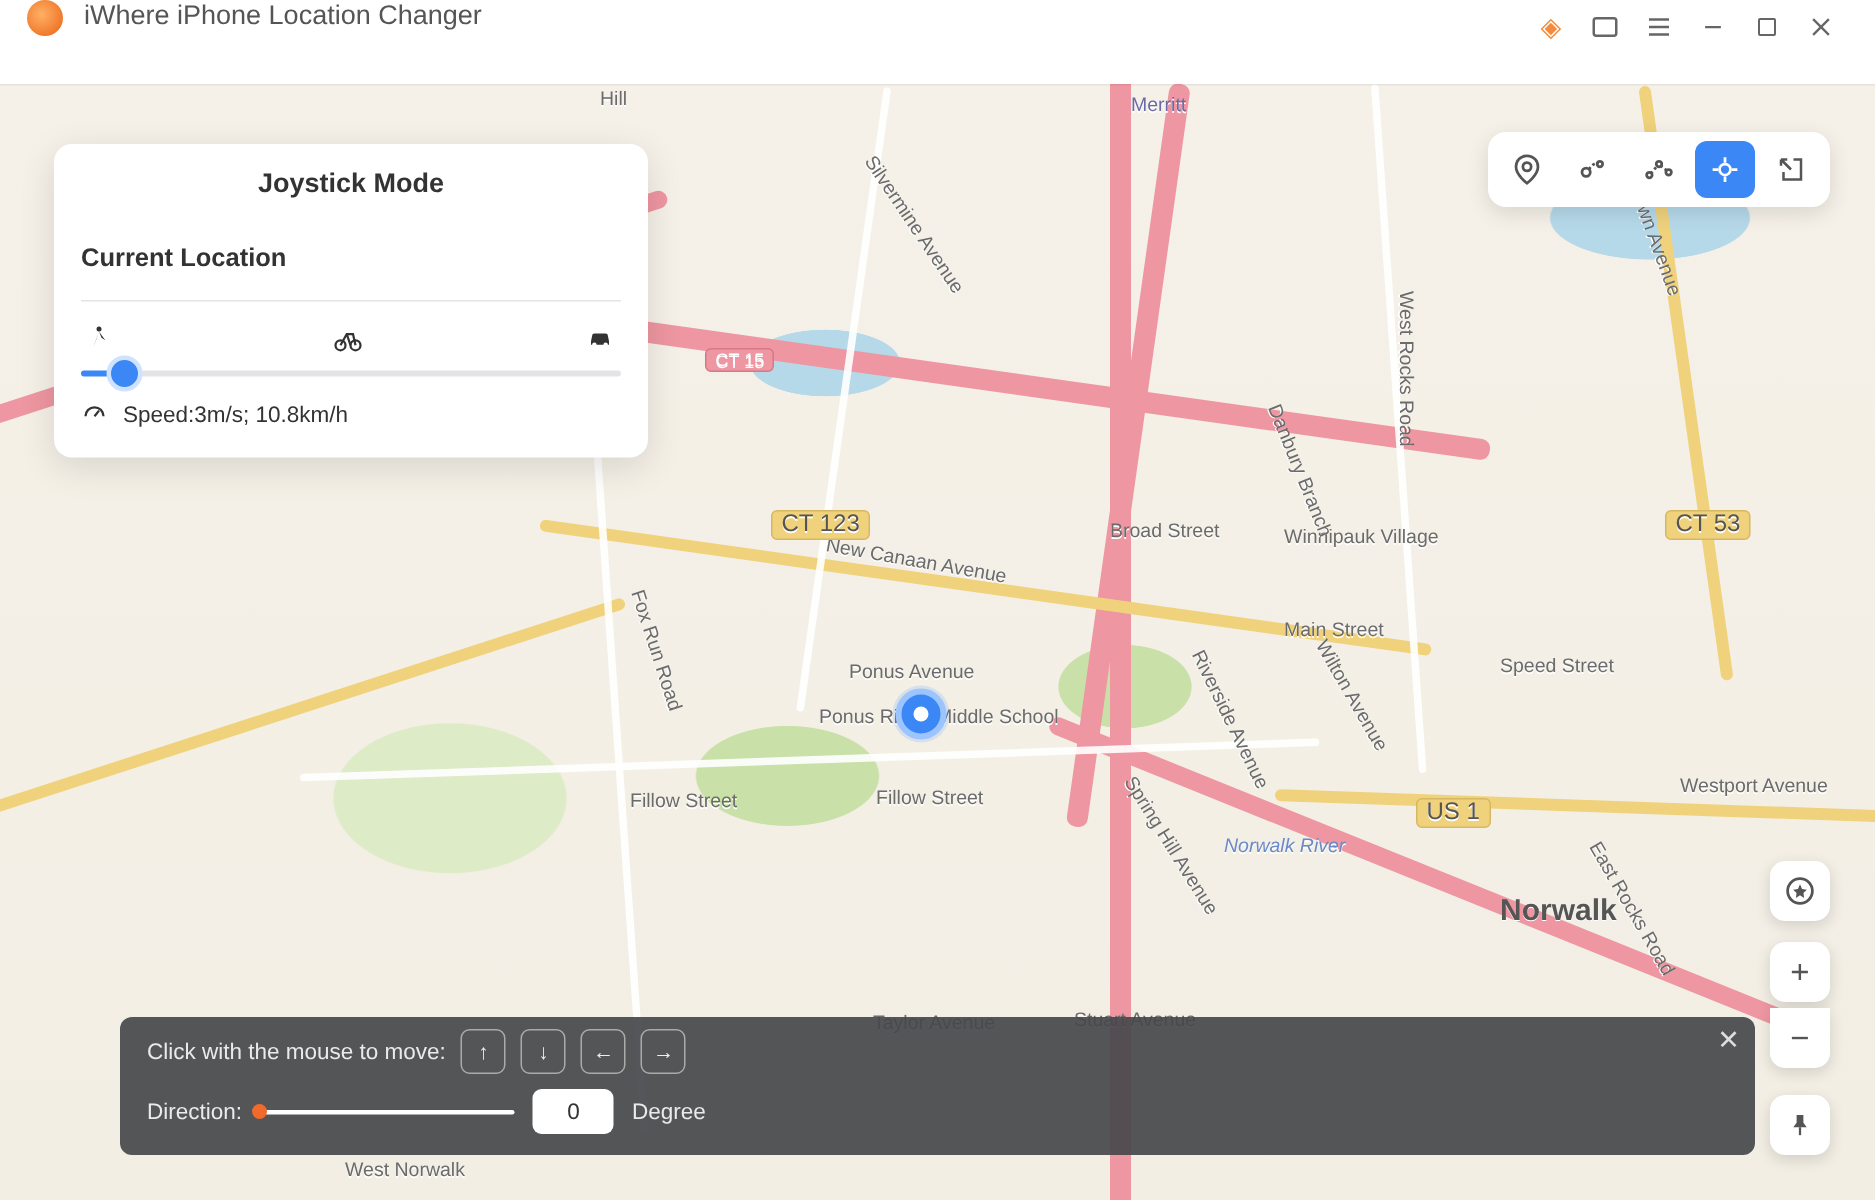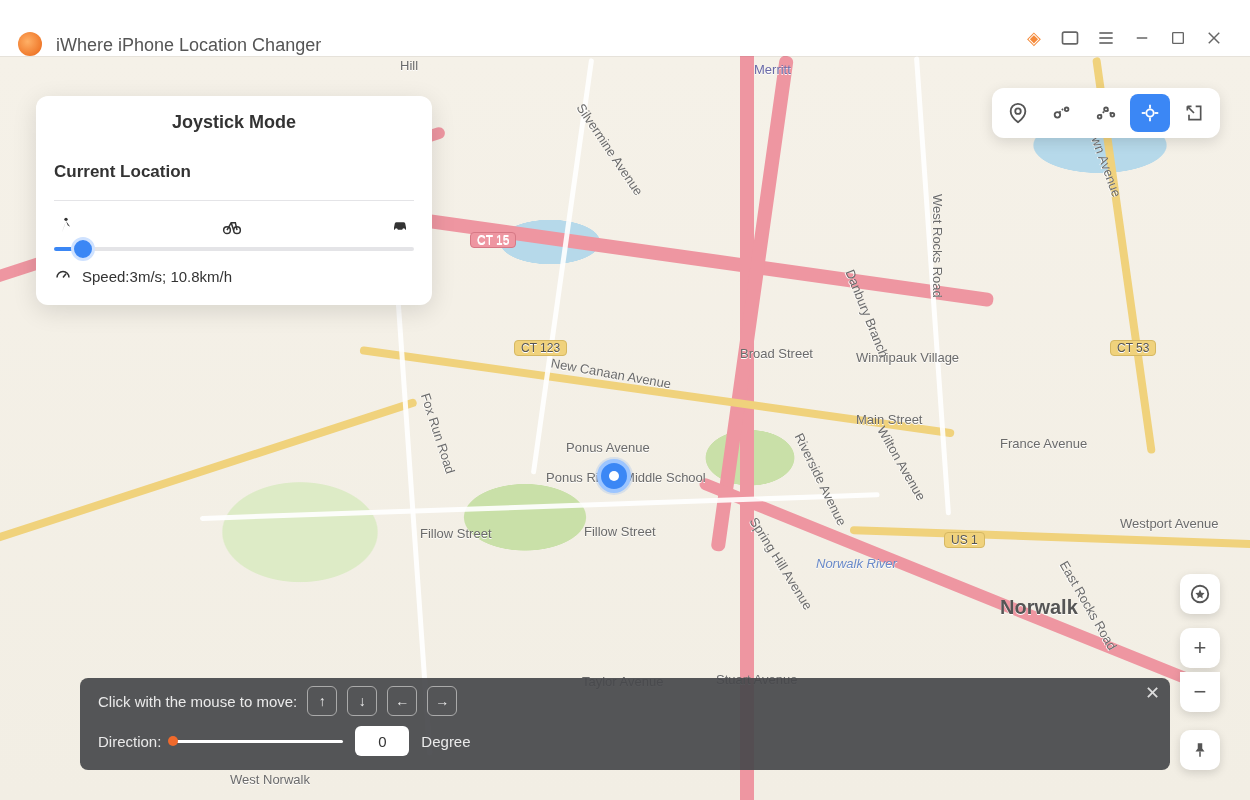--- a/index.html
+++ b/index.html
@@ -11,21 +11,21 @@
     background: #f5f5f5;
     overflow: hidden;
     position: relative;
   }
 
   
   .titlebar {
     height: 56px;
     background: #fff;
     display: flex;
-    align-items: flex-end;
+    align-items: flex-start;
     padding: 0 18px;
     box-shadow: 0 1px 0 rgba(0,0,0,0.06);
     position: relative;
     z-index: 20;
   }
   .titlebar .logo {
     width: 24px; height: 24px; border-radius: 50%;
     background: radial-gradient(circle at 40% 40%, #ffb066, #f07a2c 70%, #d85a10);
     margin-right: 14px;
   }
@@ -84,21 +84,21 @@
     white-space: nowrap;
     pointer-events: none;
     text-shadow: 0 1px 0 #fff;
   }
   .maplabel.big { font-size: 20px; font-weight: 600; color:#555; }
   .maplabel.route {
     background: #f0d27c;
     color: #555;
     border-radius: 4px;
     padding: 0 6px;
-    font-size: 12px;
+    font-size: 16px;
     border: 1px solid #d6b862;
   }
   .maplabel.hwy {
     background: #ee96a1;
     color: #fff;
     border-radius: 4px;
     padding: 0 6px;
     font-size: 12px;
     border: 1px solid #d67885;
   }
@@ -343,21 +343,21 @@
   <span class="maplabel" style="left:230px;top:716px;">West Norwalk</span>
   <span class="maplabel" style="left:856px;top:294px;">Winnipauk Village</span>
   <span class="maplabel" style="left:546px;top:414px;text-align:center;">Ponus Ridge Middle School</span>
   <span class="maplabel" style="left:566px;top:384px;">Ponus Avenue</span>
   <span class="maplabel" style="left:420px;top:470px;">Fillow Street</span>
   <span class="maplabel" style="left:584px;top:468px;">Fillow Street</span>
   <span class="maplabel" style="left:740px;top:290px;">Broad Street</span>
   <span class="maplabel" style="left:856px;top:356px;">Main Street</span>
   <span class="maplabel" style="left:930px;top:138px;writing-mode:vertical-rl;">West Rocks Road</span>
   <span class="maplabel" style="left:1050px;top:86px;transform:rotate(70deg);">Newtown Avenue</span>
-  <span class="maplabel" style="left:1000px;top:380px;">France Avenue</span>
+  <span class="maplabel" style="left:1000px;top:380px;">Speed Street</span>
   <span class="maplabel" style="left:1120px;top:460px;">Westport Avenue</span>
   <span class="maplabel" style="left:728px;top:500px;transform:rotate(58deg);">Spring Hill Avenue</span>
   <span class="maplabel" style="left:770px;top:416px;transform:rotate(64deg);">Riverside Avenue</span>
   <span class="maplabel" style="left:860px;top:400px;transform:rotate(60deg);">Wilton Avenue</span>
   <span class="maplabel" style="left:550px;top:310px;transform:rotate(10deg);">New Canaan Avenue</span>
   <span class="maplabel" style="left:556px;top:86px;transform:rotate(56deg);">Silvermine Avenue</span>
   <span class="maplabel" style="left:820px;top:250px;transform:rotate(68deg);">Danbury Branch</span>
   <span class="maplabel" style="left:396px;top:370px;transform:rotate(72deg);">Fox Run Road</span>
   <span class="maplabel" style="left:816px;top:500px;color:#6a8ac8;font-style:italic;">Norwalk River</span>
   <span class="maplabel" style="left:716px;top:616px;">Stuart Avenue</span>

